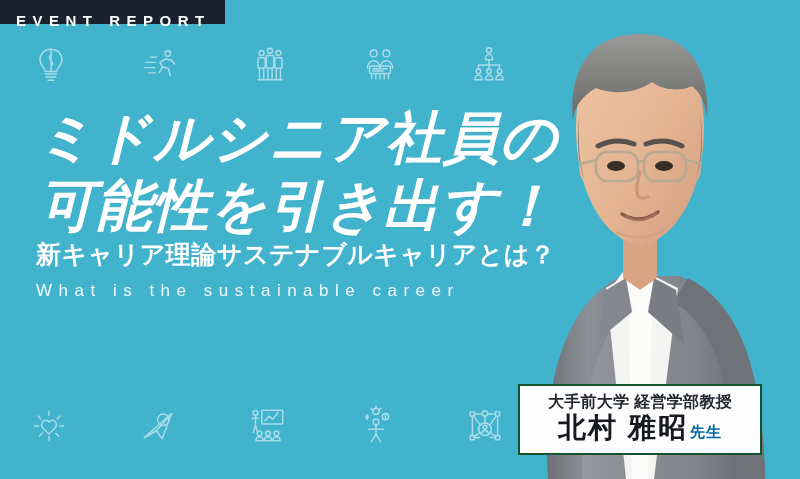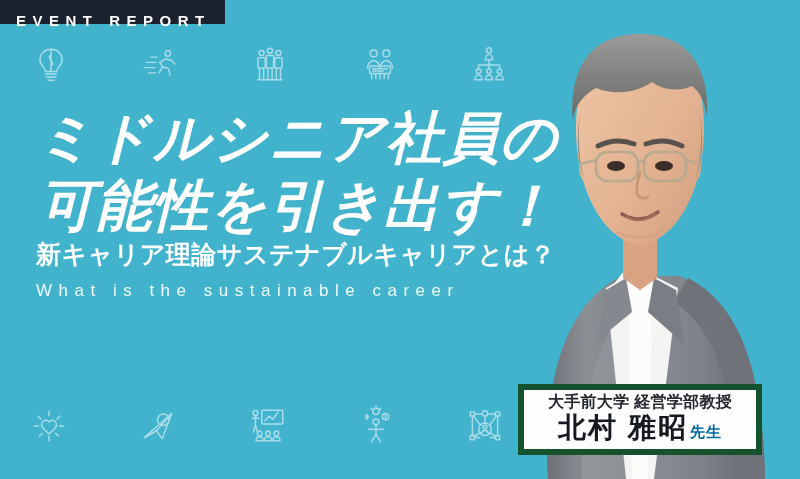--- a/index.html
+++ b/index.html
@@ -128,21 +128,21 @@
   .speaker-photo svg { display: block; width: 100%; height: 100%; }
 
   
   .speaker-card {
     position: absolute;
     left: 518px;
     top: 384px;
     width: 244px;
     height: 71px;
     background: #fdfdfd;
-    border: 6px solid #14532d;
+    border: 2px solid #14532d;
     z-index: 30;
     display: flex;
     flex-direction: column;
     align-items: center;
     justify-content: center;
     padding: 4px 6px 6px;
   }
   .card-affil {
     color: #23272e;
     font-size: 16px;

